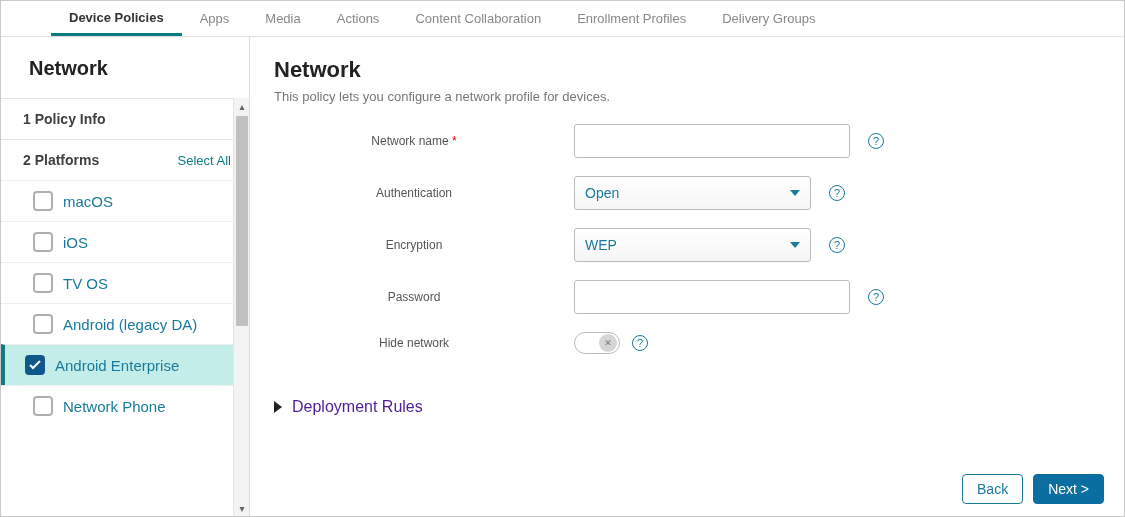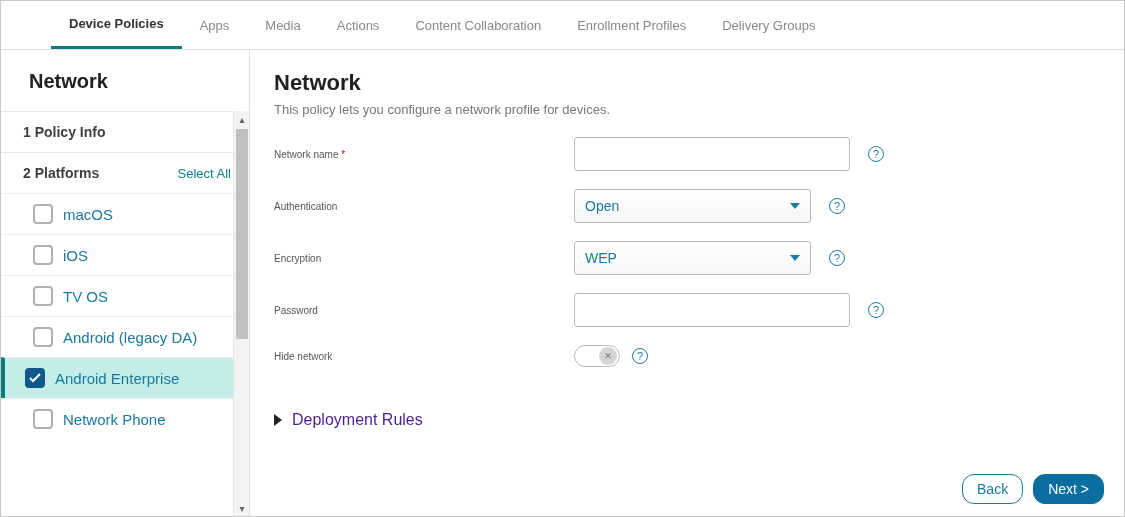--- a/index.html
+++ b/index.html
@@ -1,20 +1,20 @@
 <!DOCTYPE html>
 <html><head>
 <meta charset="utf-8">
 <style>
   * { box-sizing: border-box; margin: 0; padding: 0; }
   html, body { width: 1125px; height: 517px; font-family: Arial, Helvetica, sans-serif; background: #fff; color: #333; }
   .frame { width: 1125px; height: 517px; border: 1px solid #c9c9c9; position: relative; display: flex; flex-direction: column; }
 
   
-  .tabs { height: 49px; display: flex; align-items: stretch; padding: 0 50px; border-bottom: 1px solid #e0e0e0; }
+  .tabs { height: 36px; display: flex; align-items: stretch; padding: 0 50px; border-bottom: 1px solid #e0e0e0; }
   .tab { padding: 0 18px; display: flex; align-items: center; font-size: 13px; color: #888; cursor: pointer; }
   .tab.active { color: #333; font-weight: 600; border-bottom: 3px solid #0b7d80; }
   
   
   .body { flex: 1; display: flex; overflow: hidden; }
 
   
   .sidebar-wrap { width: 249px; border-right: 1px solid #ddd; position: relative; display: flex; flex-direction: column;}
   .sidebar-title { font-size: 20px; font-weight: 700; padding: 20px 0 18px 28px; color: #222; }
   .side-scroll { flex: 1; overflow: hidden; position: relative;}
@@ -35,38 +35,38 @@
   .sb-up { position: absolute; top: 0; left: 0; }
   .sb-down { position: absolute; bottom: 0; left: 0; }
   .sb-thumb { position: absolute; left: 2px; width: 12px; top: 18px; height: 210px; background: #c0c0c0; border-radius: 1px;}
 
   
   .main { flex: 1; padding: 20px 24px 0 24px; position: relative; display:flex; flex-direction:column;}
   .main h1 { font-size: 22px; font-weight: 700; color: #222; margin-bottom: 6px; }
   .main .subtitle { font-size: 13px; color: #777; margin-bottom: 20px; }
 
   .form-row { display: flex; align-items: center; margin-bottom: 18px; }
-  .form-label { width: 300px; text-align: left; padding-right: 20px; font-size: 10px; color: #555; }
+  .form-label { width: 300px; text-align: center; padding-right: 20px; font-size: 12px; color: #555; }
   .req { color: #c00; }
   .form-ctrl { width: 276px; }
   input.txt { width: 100%; height: 34px; border: 1px solid #bbb; border-radius: 3px; padding: 0 8px; font-size: 14px; }
   .select { width: 237px; height: 34px; border: 1px solid #bbb; border-radius: 3px; background: linear-gradient(#fff,#f6f6f6); display: flex; align-items: center; justify-content: space-between; padding: 0 10px; font-size: 14px; color: #1a7a9c; cursor: pointer; }
   .caret { width: 0; height: 0; border-left: 5px solid transparent; border-right: 5px solid transparent; border-top: 6px solid #1a7a9c; }
   .help { width: 16px; height: 16px; border: 1.5px solid #1a7a9c; border-radius: 50%; color: #1a7a9c; font-size: 11px; display: flex; align-items: center; justify-content: center; margin-left: 18px; cursor: pointer; }
 
   .toggle-wrap { display: flex; align-items: center; }
   .toggle { width: 46px; height: 22px; border-radius: 11px; background: #fff; border: 1px solid #bbb; position: relative; cursor: pointer; }
   .knob { position: absolute; top: 1px; right: 2px; width: 18px; height: 18px; border-radius: 50%; background: #d5d5d5; display: flex; align-items: center; justify-content: center;}
   .knob::after { content: "✕"; font-size: 9px; color: #777; }
 
   .dep-rules { display: flex; align-items: center; margin-top: 26px; font-size: 16px; font-weight: 400; color: #4c1d95; cursor: pointer; }
   .dep-arrow { width: 0; height: 0; border-top: 6px solid transparent; border-bottom: 6px solid transparent; border-left: 8px solid #222; margin-right: 10px; }
 
   .footer { position: absolute; bottom: 12px; right: 20px; display: flex; gap: 10px; }
-  .btn { height: 30px; padding: 0 14px; border-radius: 12px; font-size: 14px; cursor: pointer; display: inline-flex; align-items: center; }
+  .btn { height: 30px; padding: 0 14px; border-radius: 4px; font-size: 14px; cursor: pointer; display: inline-flex; align-items: center; }
   .btn-back { background: #fff; border: 1px solid #1a7a9c; color: #1a7a9c; }
   .btn-next { background: #0b6ea0; border: 1px solid #0b6ea0; color: #fff; }
 </style>
 </head>
 <body>
 
 <div class="frame">
 
   <div class="tabs">
     <div class="tab active">Device Policies</div>

